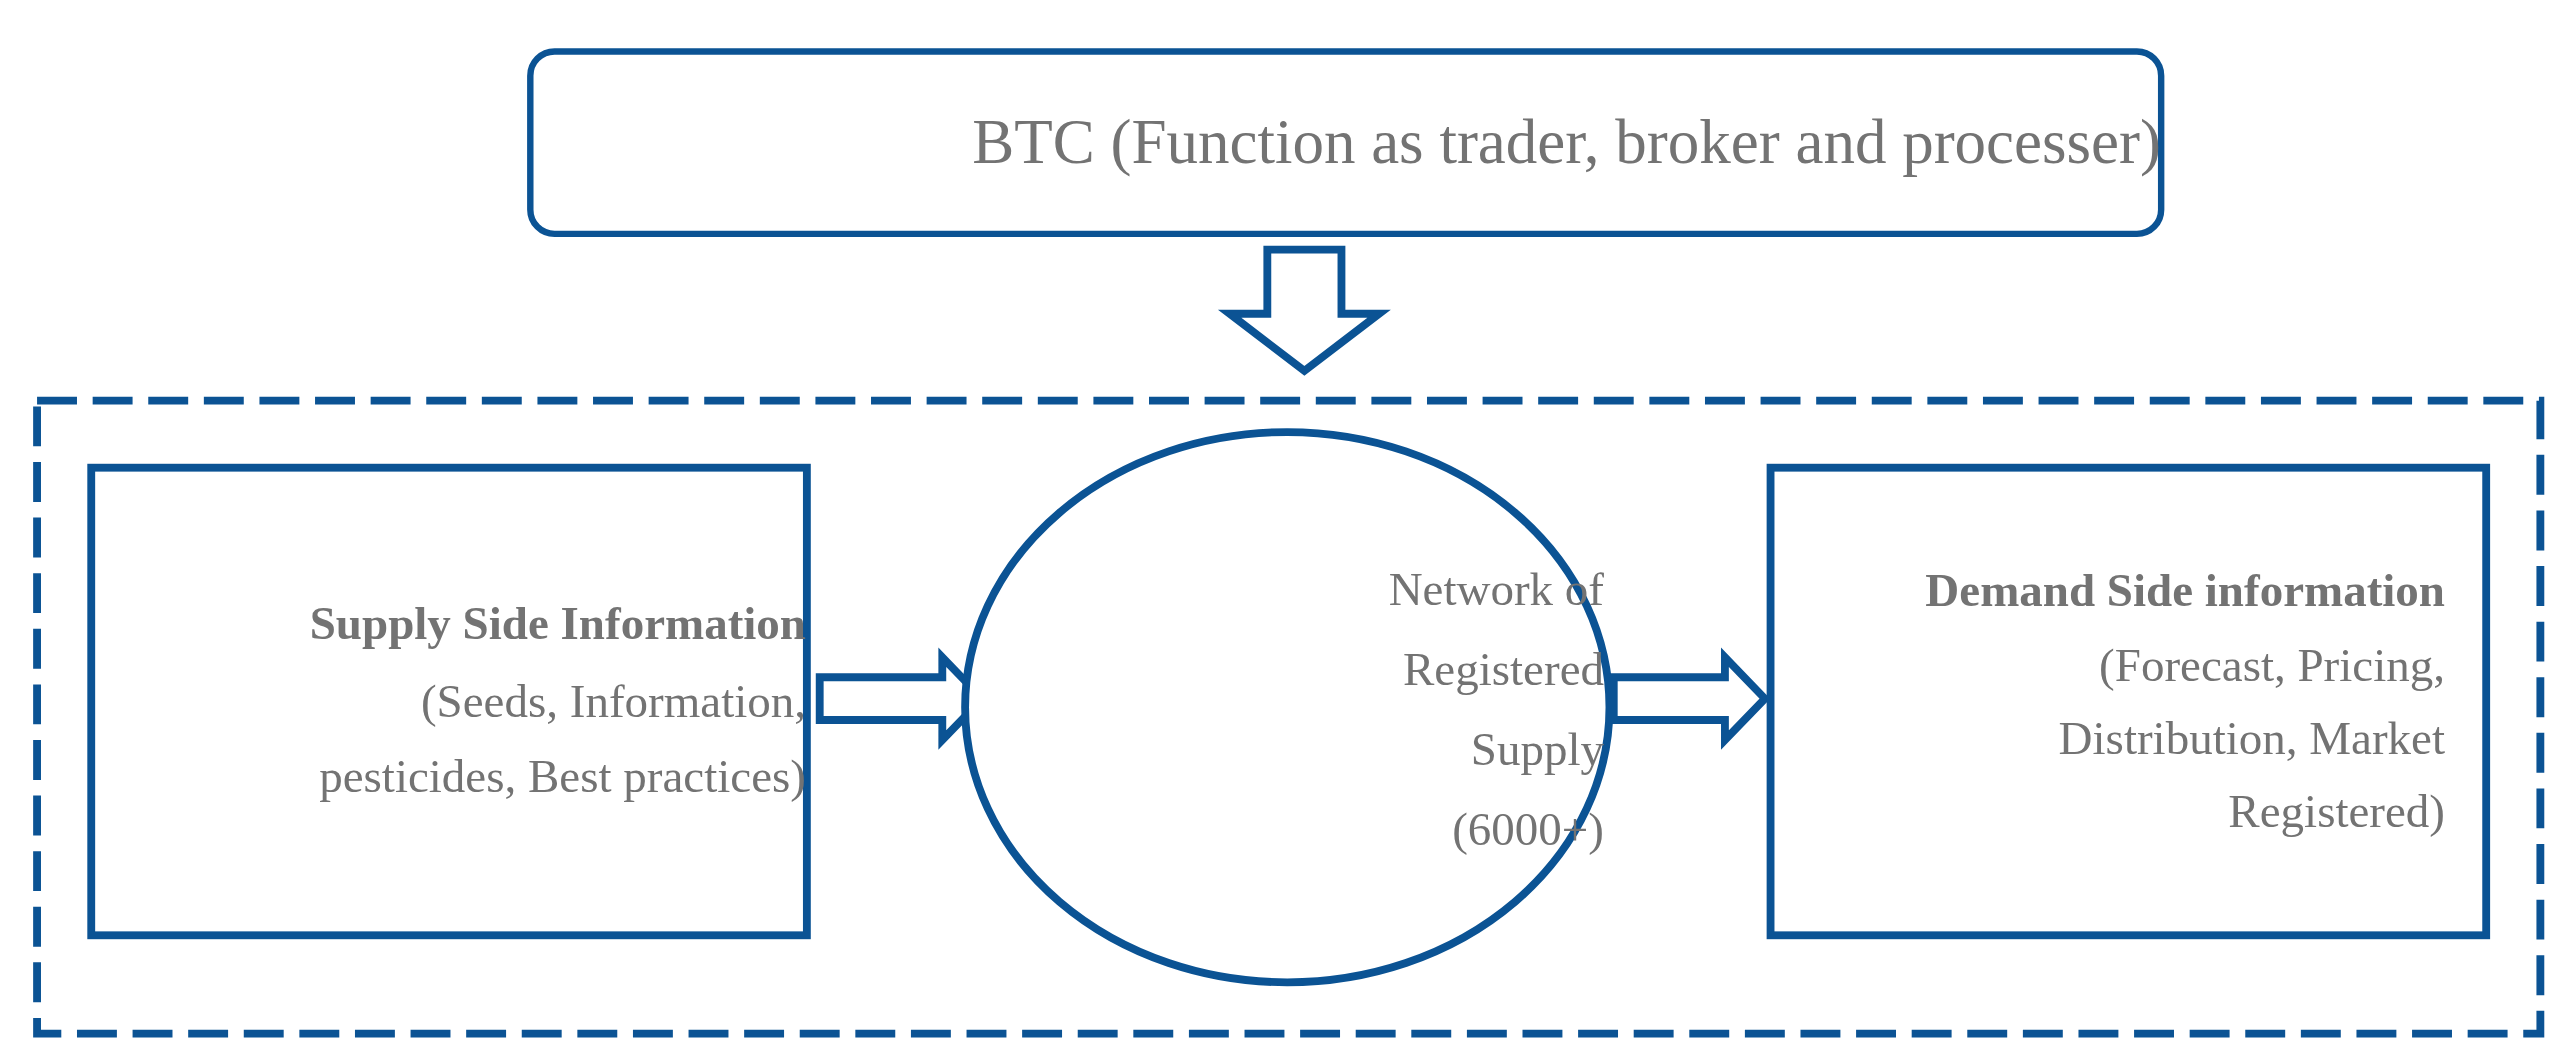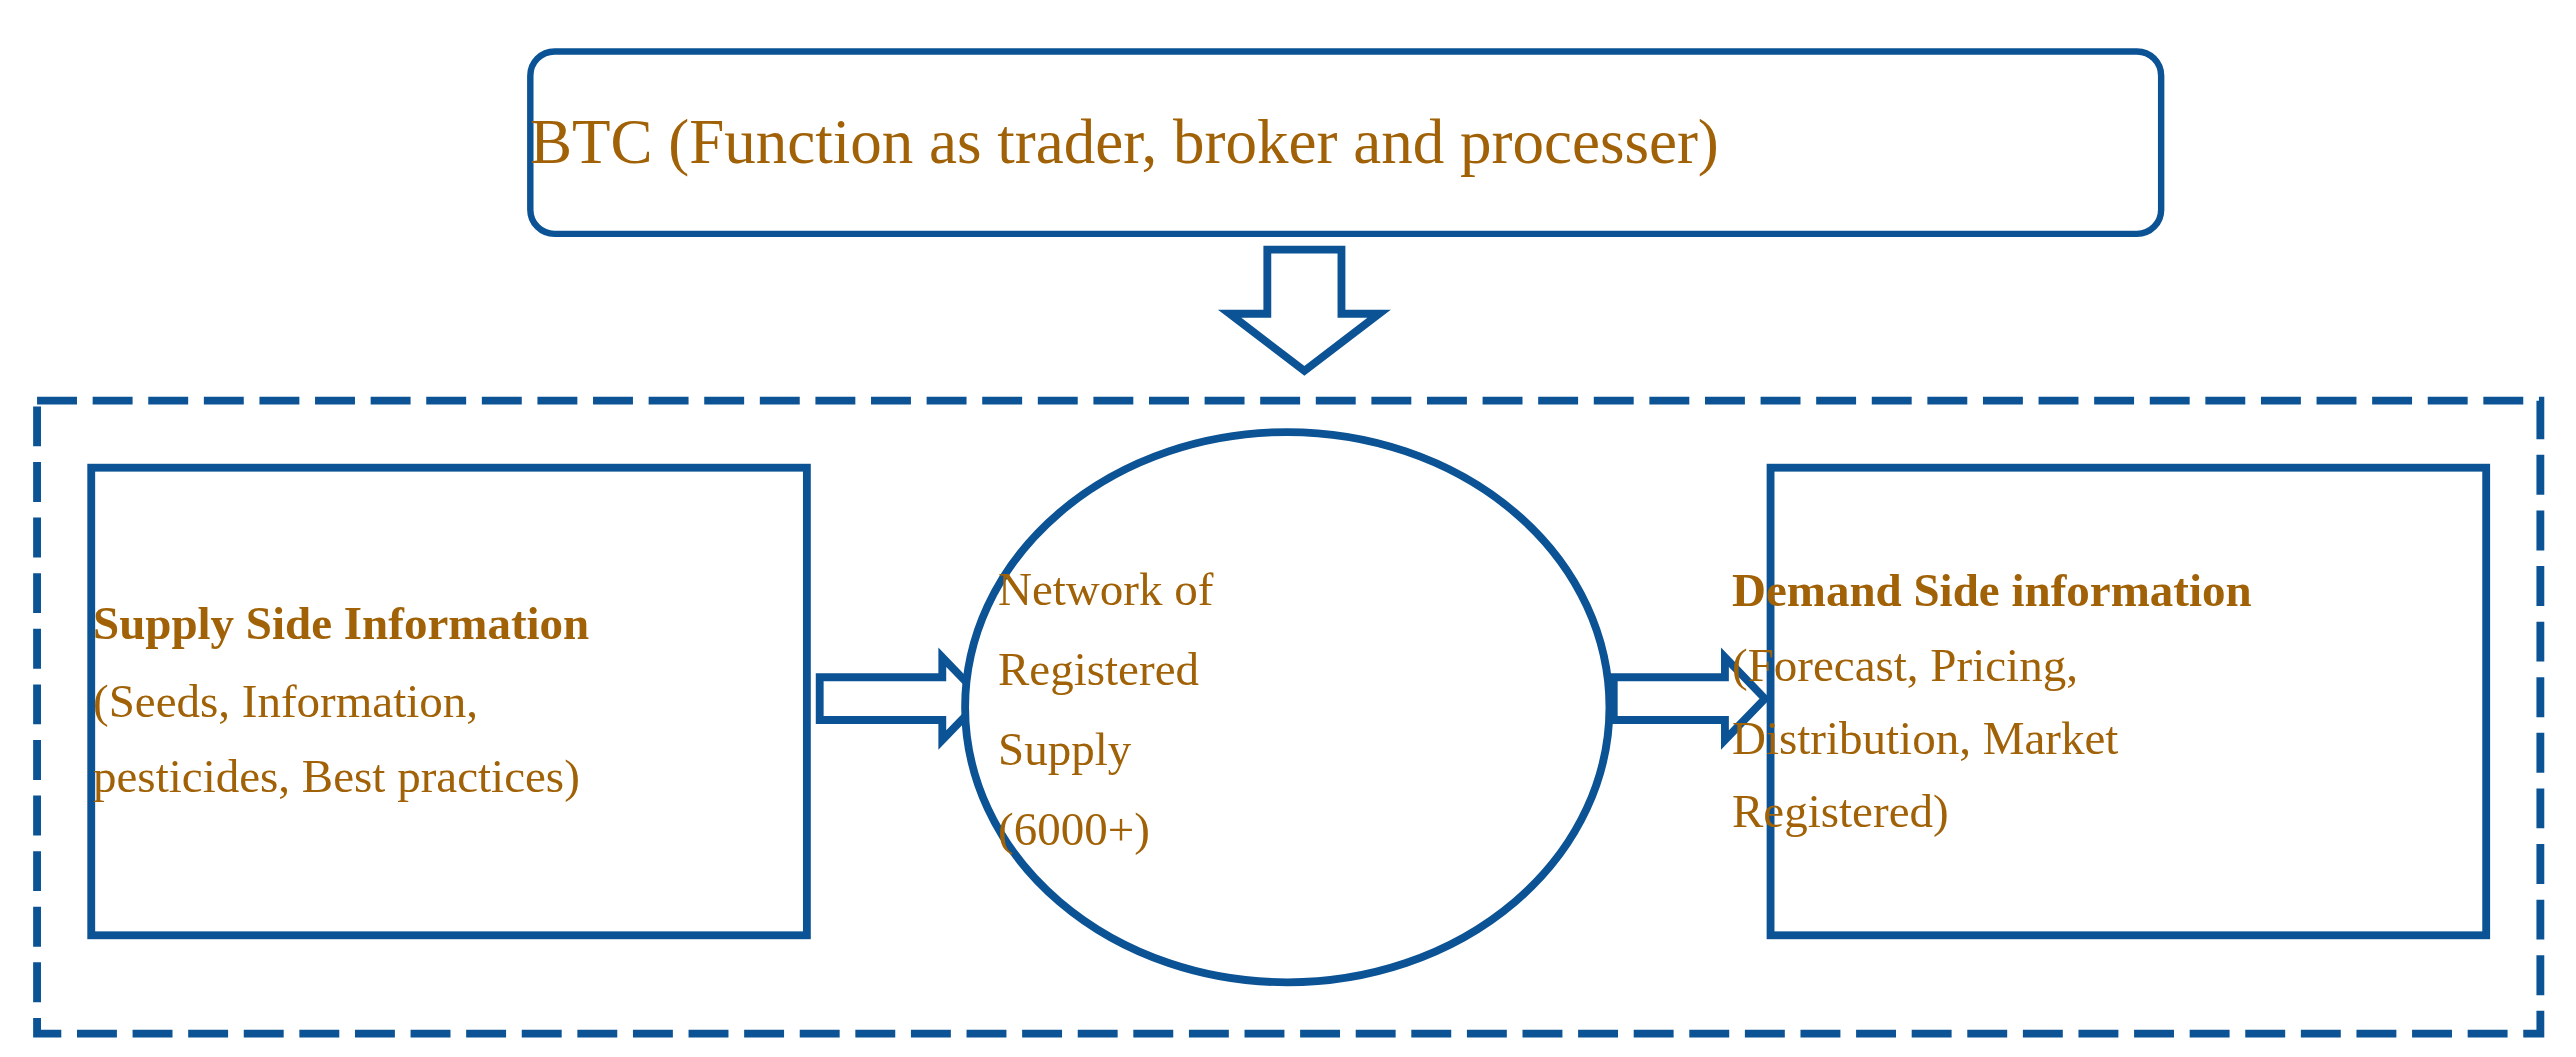--- a/index.html
+++ b/index.html
@@ -23,24 +23,24 @@
     position: absolute;
     left: 0;
     top: 0;
     width: 2576px;
     height: 1058px;
   }
   .node-text {
     position: absolute;
     display: flex;
     flex-direction: column;
-    align-items: flex-start;
+    align-items: flex-end;
     justify-content: center;
     text-align: center;
-    color: #a16207;
+    color: #737373;
     line-height: 1.0;
     user-select: none;
   }
   
   #btc-label {
     left: 530px;
     top: 51px;
     width: 1631px;
     height: 182px;
     font-size: 63px;
@@ -59,21 +59,21 @@
     font-weight: 700;
     margin-bottom: 31px;
   }
   #supply-label .line {
     font-weight: 400;
     margin-bottom: 28.5px;
   }
   #supply-label .line:last-child { margin-bottom: 2px; }
   
   #network-label {
-    left: 998px;
+    left: 1020px;
     top: 456px;
     width: 584px;
     height: 506px;
     font-size: 47px;
   }
   #network-label .line {
     font-weight: 400;
     margin-bottom: 33px;
   }
   #network-label .line:last-child { margin-bottom: 0; }

